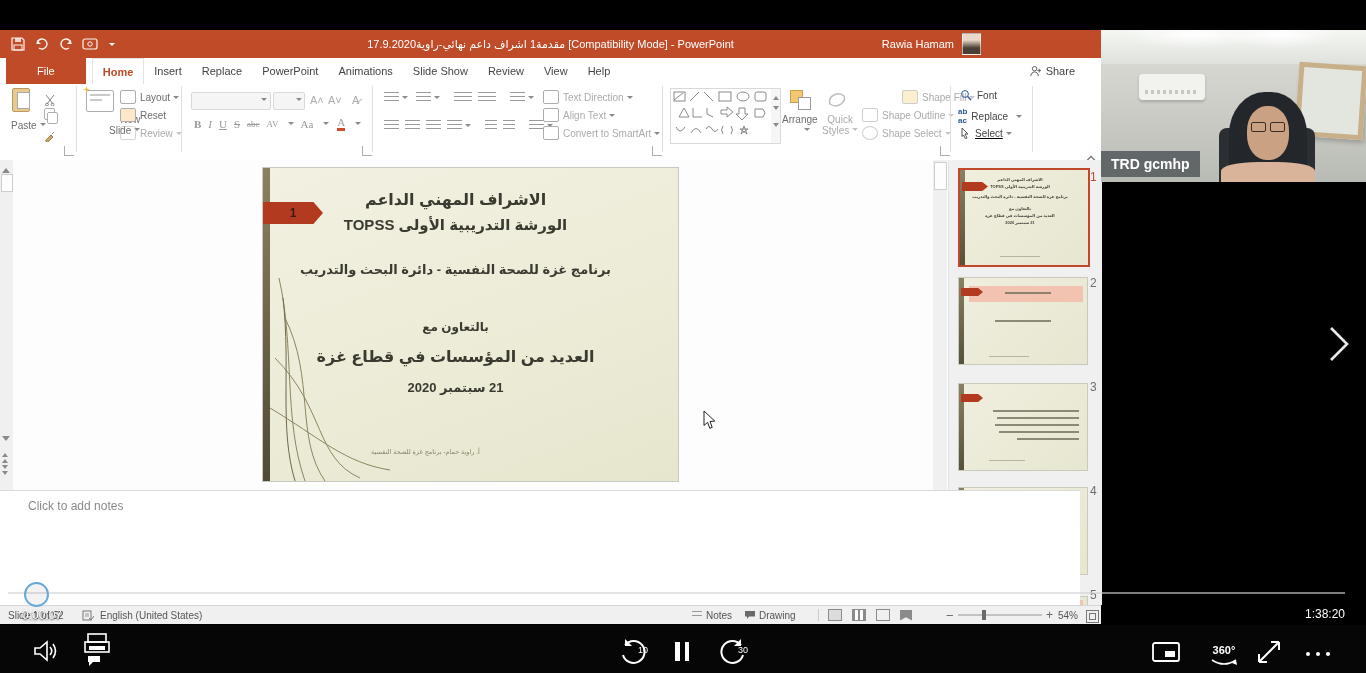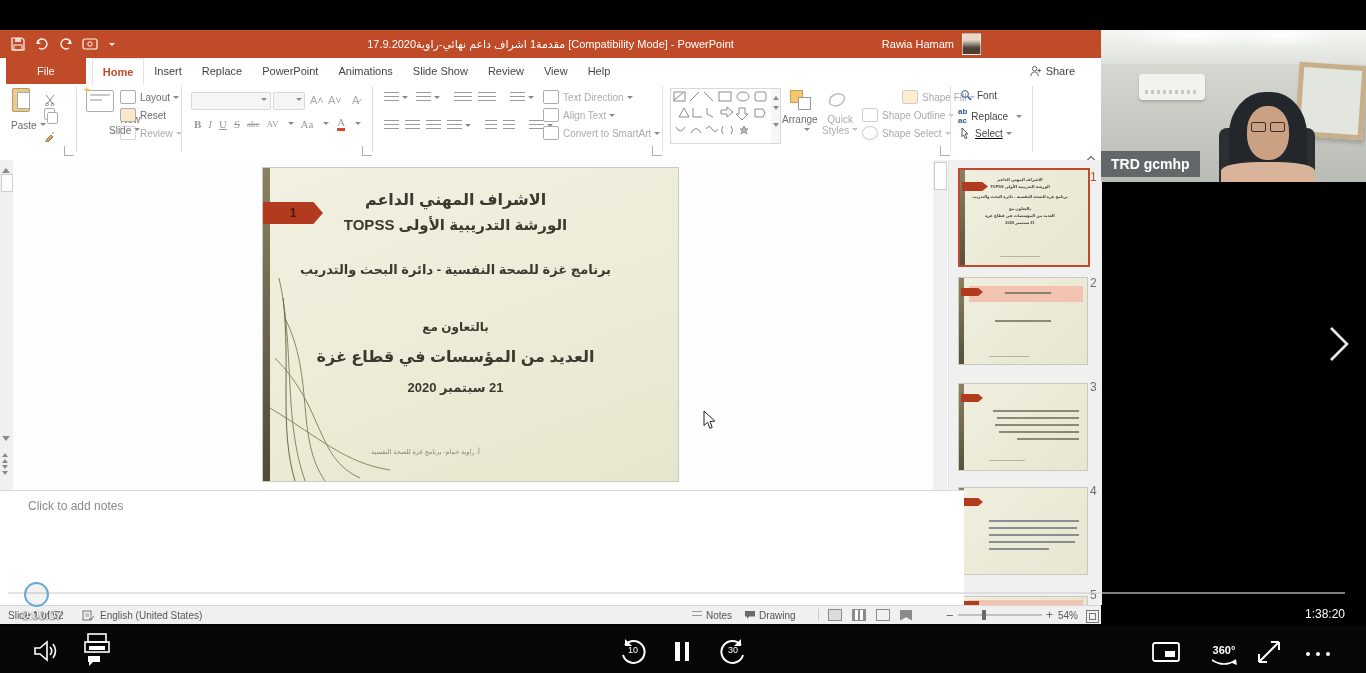--- a/index.html
+++ b/index.html
@@ -45,37 +45,37 @@
   .sthumb{background:#fdfdfd;border:1px solid #cdcdcd;}
   .arr{width:0;height:0;border:4px solid transparent;}
   .arr.up{border-bottom:5px solid #8a8a8a;}
   .arr.dn{border-top:5px solid #8a8a8a;}
 
   
   #slide{left:263px;top:8px;width:415px;height:313px;background:linear-gradient(160deg,#f2f1e2 0%,#ecebd6 60%,#e6e5cd 100%);box-shadow:0 0 0 1px #c9c9c1;}
   #slide .edge{position:absolute;left:0;top:0;width:7px;height:100%;background:linear-gradient(#8a8162,#4f4a36);}
   .sline{position:absolute;width:100%;text-align:center;direction:rtl;color:#3a3a30;font-weight:bold;padding-right:30px;box-sizing:border-box;}
   #badge1{position:absolute;left:0;top:34px;width:60px;height:22px;background:#b13a1f;clip-path:polygon(0 0,84% 0,100% 50%,84% 100%,0 100%);color:#3c1a10;font-weight:bold;font-size:12px;display:flex;align-items:center;justify-content:center;}
-  #notespane{left:0;top:330px;width:964px;height:115px;background:#fff;border-top:1px solid #d9d9d9;}
+  #notespane{left:0;top:330px;width:1080px;height:115px;background:#fff;border-top:1px solid #d9d9d9;}
   #notes-ph{font-size:12px;color:#8a8a8a;}
 
   
   #statusbar{left:0;top:605px;width:1101px;height:18px;background:#f0f0f0;border-top:1px solid #d5d5d5;font-size:10px;color:#555;text-align:right;}
   .sbi{height:18px;display:flex;align-items:center;}
   .vwic{width:12px;height:10px;border:1px solid #8b8b8b;margin-right:10px;}
 
   
   #taskbar{left:0;top:625px;width:1366px;height:48px;background:#060606;}
 
   
   .pov{color:#fff;z-index:50;}
   #seekline{left:8px;top:592px;width:1337px;height:2px;background:rgba(210,210,210,.6);z-index:40;}
   #playhead{left:24px;top:582px;width:21px;height:21px;border:2.5px solid #64a9d8;border-radius:50%;z-index:45;background:rgba(0,0,0,.05);}
   .timetxt{font-size:12px;text-shadow:0 1px 2px rgba(0,0,0,.8);z-index:50;}
-  .skipnum{position:absolute;left:0;right:0;top:9px;text-align:center;font-size:9px;color:#fff;}
+  .skipnum{position:absolute;left:0;right:0;top:9px;text-align:right;font-size:9px;color:#fff;}
 
   
   #cam{left:1101px;top:30px;width:265px;height:152px;background:#b9bab4;overflow:hidden;}
   #cam .ceiling{position:absolute;left:0;top:0;width:100%;height:34px;background:linear-gradient(#f4f6f2,#dfe2dc);}
   #cam .glow{position:absolute;left:18px;top:-8px;width:150px;height:26px;background:radial-gradient(ellipse,#ffffff 0%,rgba(255,255,255,0) 70%);}
   #cam .wall{position:absolute;left:0;top:30px;width:100%;height:122px;background:linear-gradient(#d7d8d2,#b9bcb4);}
   #camlabel{left:1101px;top:151px;height:26px;padding:0 10px;background:rgba(90,95,98,.92);color:#fff;font-size:14px;font-weight:bold;z-index:30;display:flex;align-items:center;}
 </style>
 </head>
 <body>

